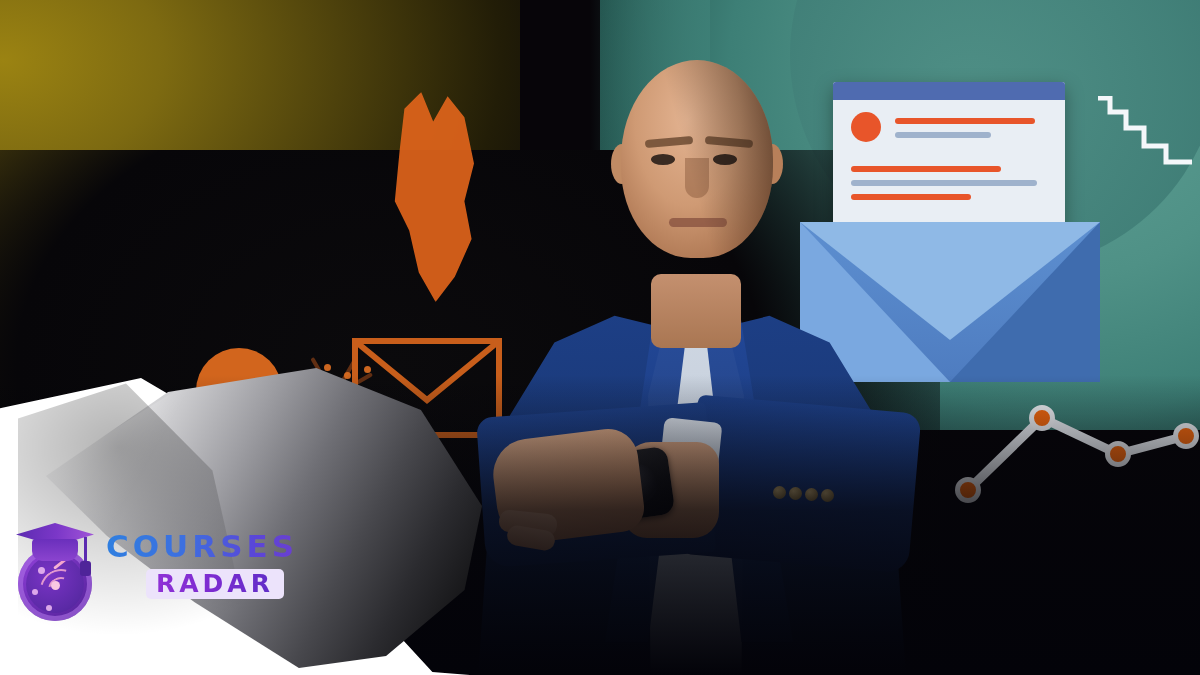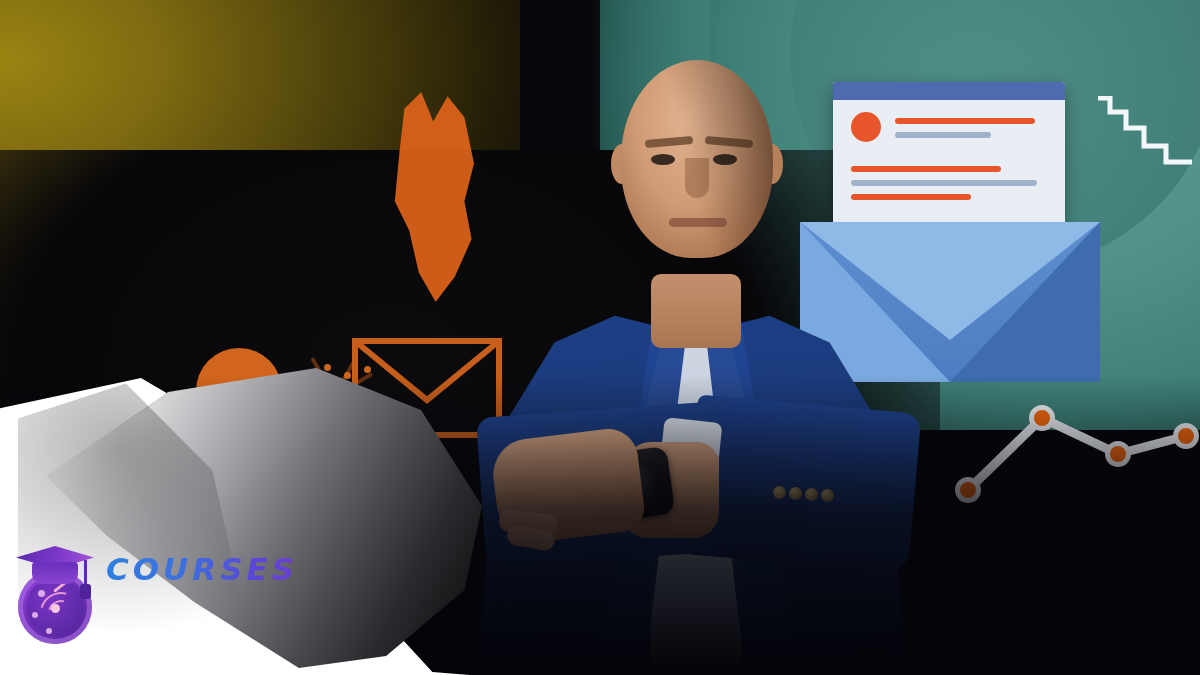--- a/index.html
+++ b/index.html
@@ -216,21 +216,21 @@
     background:linear-gradient(120deg,rgba(255,255,255,.9) 0%,rgba(255,255,255,0) 26%);
     clip-path:polygon(0% 36%, 30% 8%, 64% 0%, 88% 16%, 100% 48%, 92% 78%, 70% 98%, 44% 92%, 16% 58%);
   }
   .curl-shadow{
     position:absolute;left:18px;top:372px;width:360px;height:290px;
     background:radial-gradient(ellipse at 28% 26%,rgba(0,0,0,.30) 0%,rgba(0,0,0,0) 62%);
     clip-path:polygon(0% 16%, 30% 4%, 54% 34%, 66% 100%, 0% 100%);
   }
 
   
-  .logo{position:absolute;left:10px;top:536px;width:280px;height:112px;font-style:italic;}
+  .logo{position:absolute;left:10px;top:513px;width:280px;height:112px;}
   .logo-mark{position:absolute;left:0;top:6px;width:92px;height:100px;}
   .radar-ball{
     position:absolute;left:8px;top:28px;width:74px;height:74px;border-radius:50%;
     background:radial-gradient(circle at 32% 28%, #8d3fd4 0%, #7b35c4 36%, #5d27a3 72%, #45198a 100%);
     box-shadow:inset 0 0 0 5px rgba(180,120,235,.55);
   }
   .radar-in{
     position:absolute;left:16px;top:36px;width:58px;height:58px;border-radius:50%;
     background:radial-gradient(circle at 40% 36%, #7a34c6 0%, #5b2aa6 70%, #4a1f92 100%);
   }
@@ -425,17 +425,20 @@
       <div class="blip" style="left:28px;top:48px;width:7px;height:7px;"></div>
       <div class="blip" style="left:22px;top:70px;width:6px;height:6px;"></div>
       <div class="blip" style="left:36px;top:86px;width:6px;height:6px;"></div>
       <div class="cap"></div>
       <div class="cap-base"></div>
       <div class="tassel"></div>
       <div class="tassel-b"></div>
     </div>
     <div class="logo-text">
       <div class="logo-courses">COURSES</div>
+      <div class="logo-radar-wrap">
+        <div class="logo-radar">RADAR</div>
+      </div>
     </div>
   </div>
 
 
 </div>
 
 </body></html>

